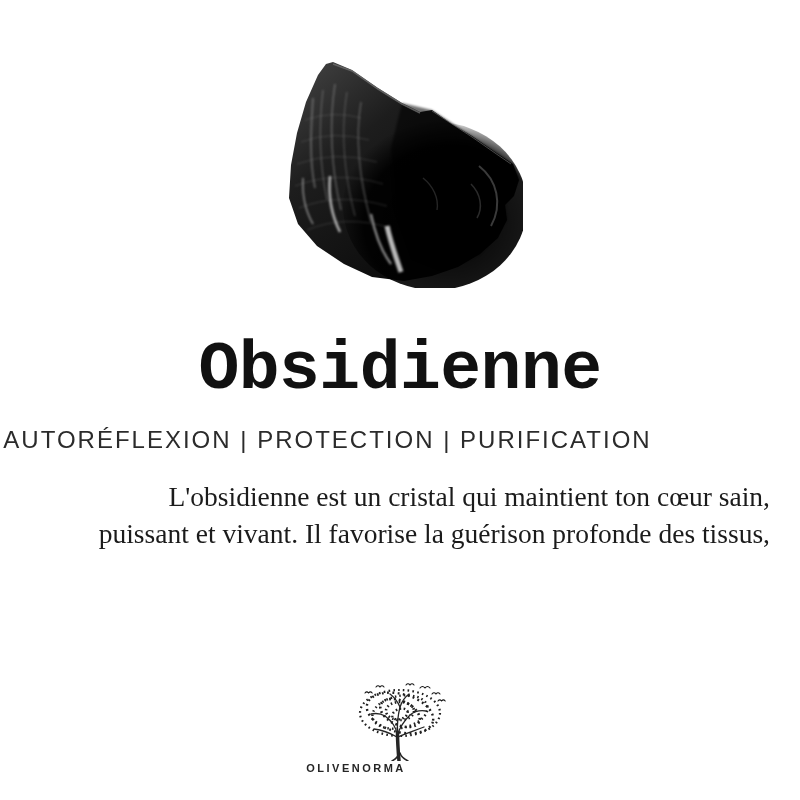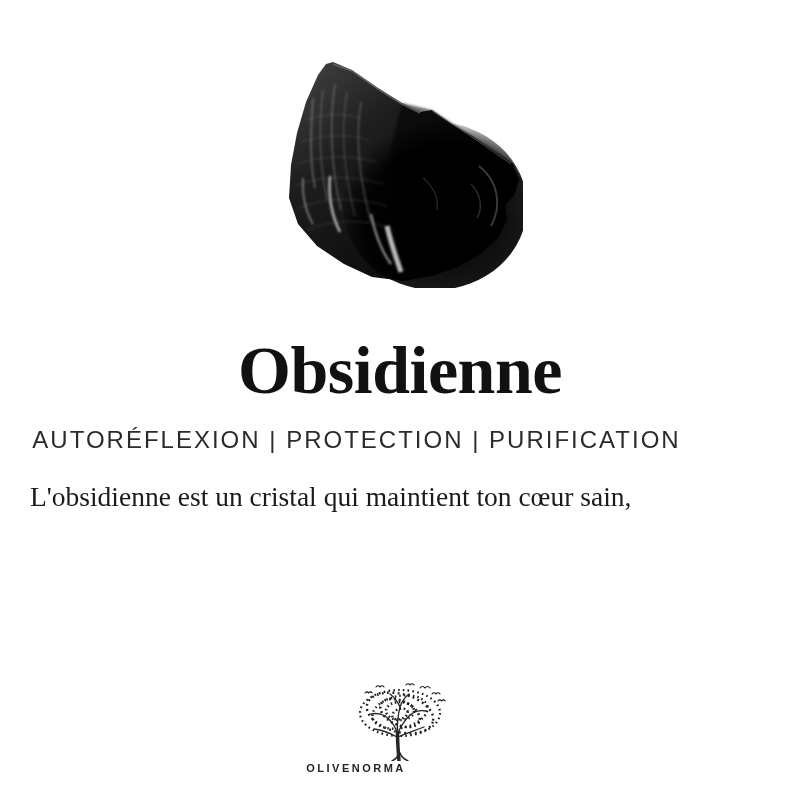--- a/index.html
+++ b/index.html
@@ -12,34 +12,34 @@
     position:relative; width:800px; height:800px;
     background:#ffffff; overflow:hidden;
   }
   .stone {
     position:absolute; left:283px; top:58px; width:240px; height:230px;
   }
   .stone svg { width:100%; height:100%; display:block; }
   .title {
     position:absolute; left:0; top:330px; width:800px; margin:0;
     text-align:center;
-    font-family:Liberation Serif, serif;
+    font-family:Liberation Mono, monospace;
     font-weight:700; font-size:68px; line-height:80px;
     letter-spacing:-0.5px; color:#111111;
   }
   .keywords {
     position:absolute; left:0; top:423px; width:655px;
     text-align:center;
     font-family:"Liberation Sans", sans-serif;
     font-weight:300; font-size:24px; line-height:34px;
-    letter-spacing:2px; color:#2b2b2b;padding-left:29px;
+    letter-spacing:2px; color:#2b2b2b;
   }
   .desc {
     position:absolute; left:30px; top:479px; width:740px;
-    text-align:left;
+    text-align:right;
     font-family:"Liberation Serif", serif;
     font-size:27.5px; line-height:36.8px;
     color:#1b1b1b;
   }
   .logo {
     position:absolute; left:352px; top:683px; width:96px; height:78px;
   }
   .logo svg { width:100%; height:100%; display:block; }
   .brand {
     position:absolute; left:0; top:762px; width:712px;
@@ -111,20 +111,21 @@
       </g>
     </svg>
   </div>
 
   <h1 class="title">Obsidienne</h1>
 
   <div class="keywords">AUTORÉFLEXION | PROTECTION | PURIFICATION</div>
 
   <div class="desc">
     <div>L'obsidienne est un cristal qui maintient ton cœur sain,</div>
+    <div>puissant et vivant. Il favorise la guérison profonde des tissus,</div>
   </div>
 
   <div class="logo">
     <svg viewBox="0 0 96 78" xmlns="http://www.w3.org/2000/svg">
 
       <g stroke="#262626" fill="none" stroke-linecap="round">
         <path d="M47,78 C46,66 45.5,58 45.5,50" stroke-width="3.5"></path>
         <path d="M40,78 C44,76 46,74 47,70" stroke-width="1.5"></path>
         <path d="M56,78 C52,76 49,74 48,70" stroke-width="1.5"></path>
 

